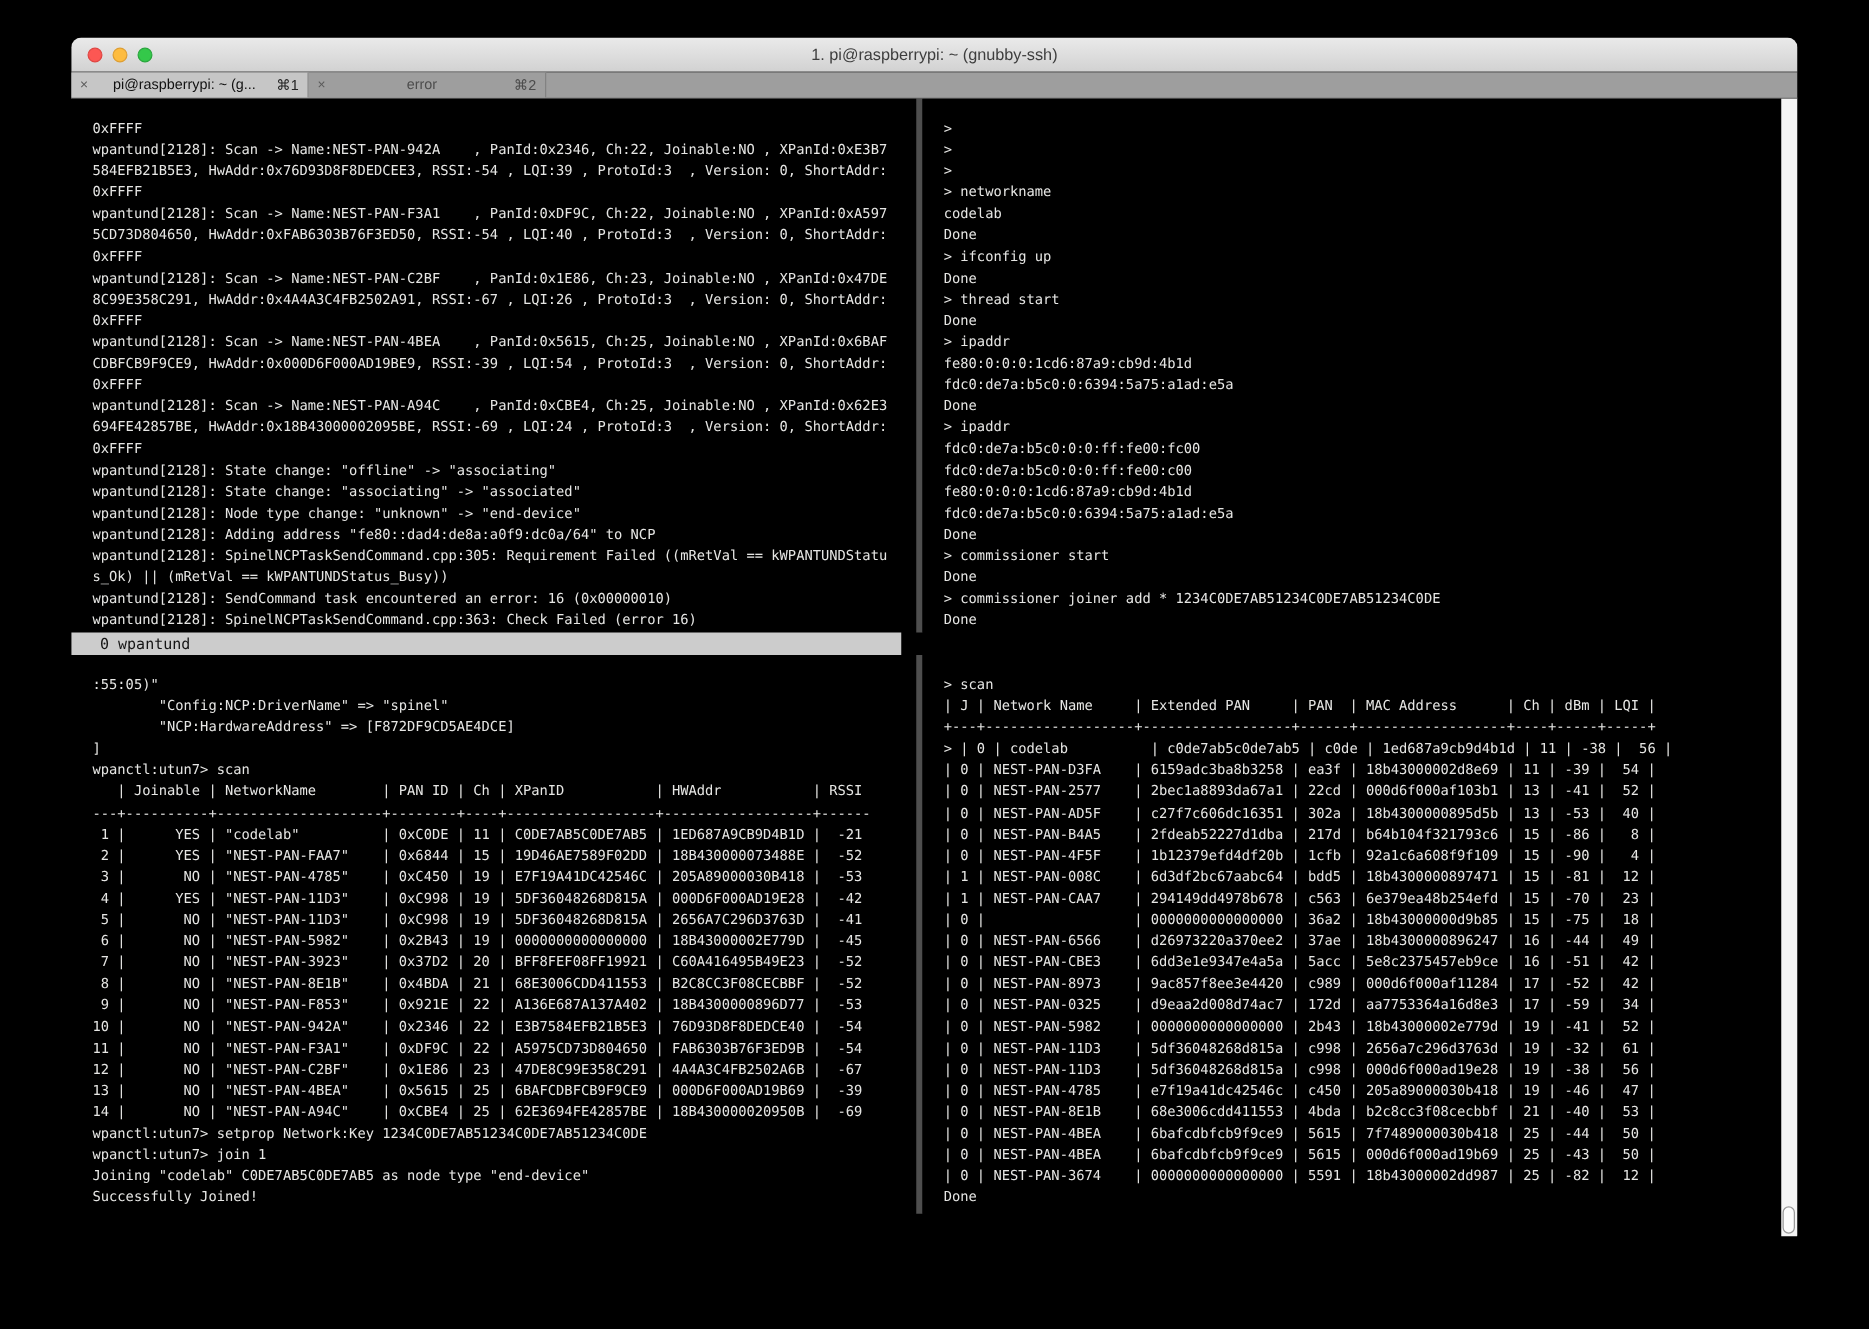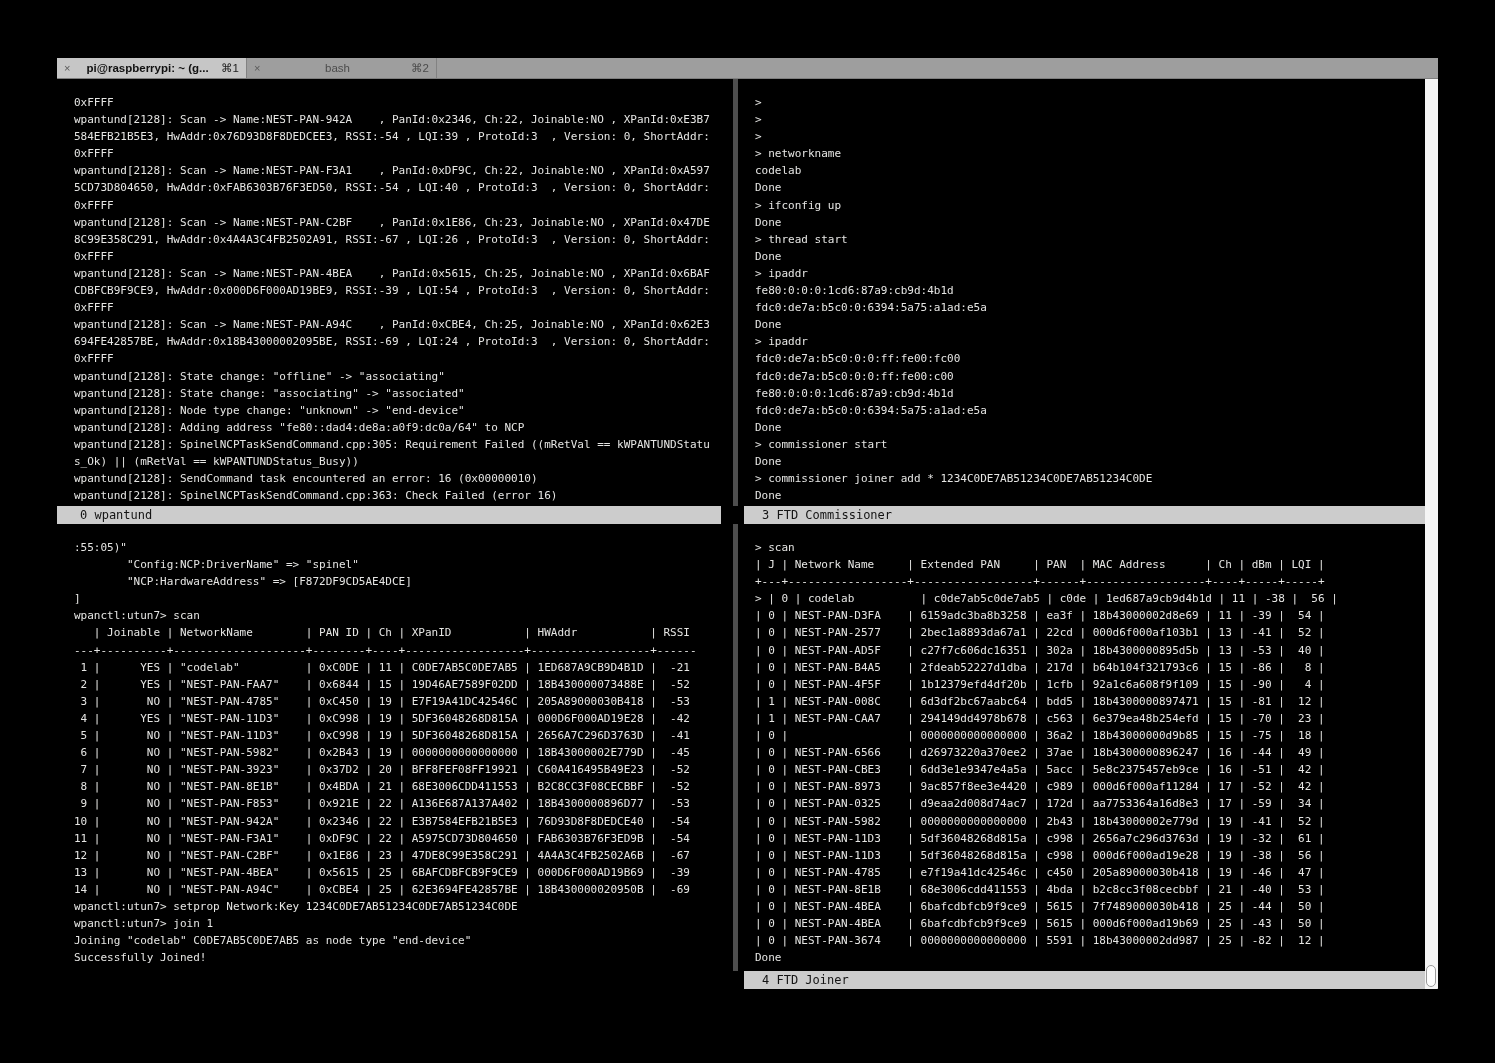--- a/index.html
+++ b/index.html
@@ -36,21 +36,21 @@
   .tab {
     width:190px; height:100%; display:flex; align-items:center;
     padding:0 7px; border-right:1px solid #828282; background:#9e9e9e;
   }
   .tab.active { background:#c6c6c6; }
   .tab-close { font-size:11px; color:#5a5a5a; width:14px; }
   .tab-label {
     flex:1; text-align:center; font-size:11.5px; color:#4c4c4c;
     white-space:nowrap; overflow:hidden;
   }
-  .tab.active .tab-label { color:#111;font-weight:bold; }
+  .tab.active .tab-label { color:#111; }
   .tab-short { font-size:11.5px; color:#4c4c4c; margin-left:4px; }
   .tab.active .tab-short { color:#222; }
   
   .term { position:absolute; left:0; top:49px; right:0; bottom:0; background:#000; }
   .pane { position:absolute; overflow:hidden; background:#000; }
   .pane pre, .promptline {
     margin:12px; font-family:"DejaVu Sans Mono", monospace;
     font-size:11px; line-height:17.1px; color:#e6e6e4; white-space:pre;
   }
   .pane pre { padding:3px 0 0 5px; }
@@ -82,30 +82,38 @@
   .scroll-thumb {
     position:absolute; left:1px; bottom:2px; width:10px; height:22px;
     background:#fdfdfd; border:1px solid #9a9a9a; border-radius:6px;
   }
 </style>
 </head>
 <body>
 
 <div class="window">
 
+  <div class="titlebar">
+    <div class="lights">
+      <span class="light red"></span>
+      <span class="light yellow"></span>
+      <span class="light green"></span>
+    </div>
+    <div class="wtitle">1. pi@raspberrypi: ~ (gnubby-ssh)</div>
+  </div>
 
   <div class="tabbar">
     <div class="tab active">
       <span class="tab-close">×</span>
       <span class="tab-label">pi@raspberrypi: ~ (g...</span>
       <span class="tab-short">⌘1</span>
     </div>
     <div class="tab">
       <span class="tab-close">×</span>
-      <span class="tab-label">bash</span>
+      <span class="tab-label">error</span>
       <span class="tab-short">⌘2</span>
     </div>
   </div>
 
   <div class="term">
 
     <div class="pane pane-tl">
       <pre>0xFFFF
 wpantund[2128]: Scan -&gt; Name:NEST-PAN-942A    , PanId:0x2346, Ch:22, Joinable:NO , XPanId:0xE3B7
 584EFB21B5E3, HwAddr:0x76D93D8F8DEDCEE3, RSSI:-54 , LQI:39 , ProtoId:3  , Version: 0, ShortAddr:
@@ -157,23 +165,20 @@
 Done
 &gt; commissioner start
 Done
 &gt; commissioner joiner add * 1234C0DE7AB51234C0DE7AB51234C0DE
 Done
 &gt;</pre>
     </div>
 
     <div class="statusbar sb-tl">
       <span>0 wpantund</span>
-    </div>
-    <div class="statusbar sb-tr">
-      <span>3 FTD Commissioner</span>
     </div>
 
     <div class="pane pane-bl">
       <pre>:55:05)"
         "Config:NCP:DriverName" =&gt; "spinel"
         "NCP:HardwareAddress" =&gt; [F872DF9CD5AE4DCE]
 ]
 wpanctl:utun7&gt; scan
    | Joinable | NetworkName        | PAN ID | Ch | XPanID           | HWAddr           | RSSI
 ---+----------+--------------------+--------+----+------------------+------------------+------
@@ -220,22 +225,19 @@
 | 0 | NEST-PAN-11D3    | 5df36048268d815a | c998 | 2656a7c296d3763d | 19 | -32 |  61 |
 | 0 | NEST-PAN-11D3    | 5df36048268d815a | c998 | 000d6f000ad19e28 | 19 | -38 |  56 |
 | 0 | NEST-PAN-4785    | e7f19a41dc42546c | c450 | 205a89000030b418 | 19 | -46 |  47 |
 | 0 | NEST-PAN-8E1B    | 68e3006cdd411553 | 4bda | b2c8cc3f08cecbbf | 21 | -40 |  53 |
 | 0 | NEST-PAN-4BEA    | 6bafcdbfcb9f9ce9 | 5615 | 7f7489000030b418 | 25 | -44 |  50 |
 | 0 | NEST-PAN-4BEA    | 6bafcdbfcb9f9ce9 | 5615 | 000d6f000ad19b69 | 25 | -43 |  50 |
 | 0 | NEST-PAN-3674    | 0000000000000000 | 5591 | 18b43000002dd987 | 25 | -82 |  12 |
 Done</pre>
     </div>
 
-    <div class="statusbar sb-br">
-      <span>4 FTD Joiner</span>
-    </div>
 
     <div class="scrollbar">
       <div class="scroll-thumb"></div>
     </div>
 
   </div>
 </div>
 
 </body></html>

